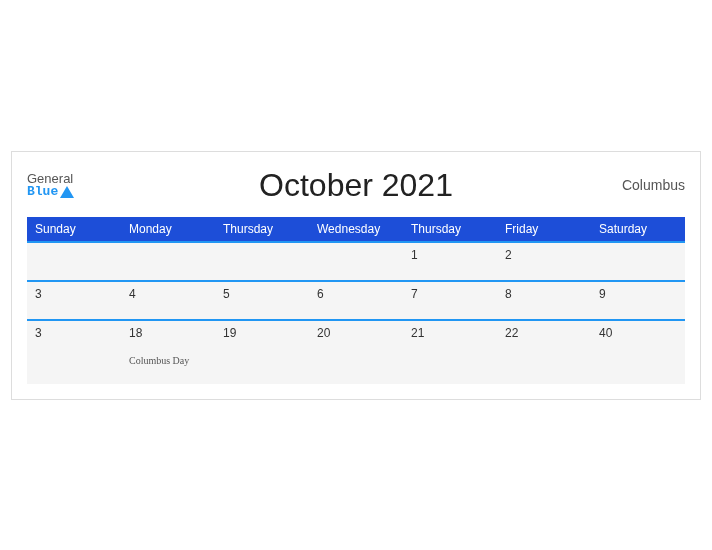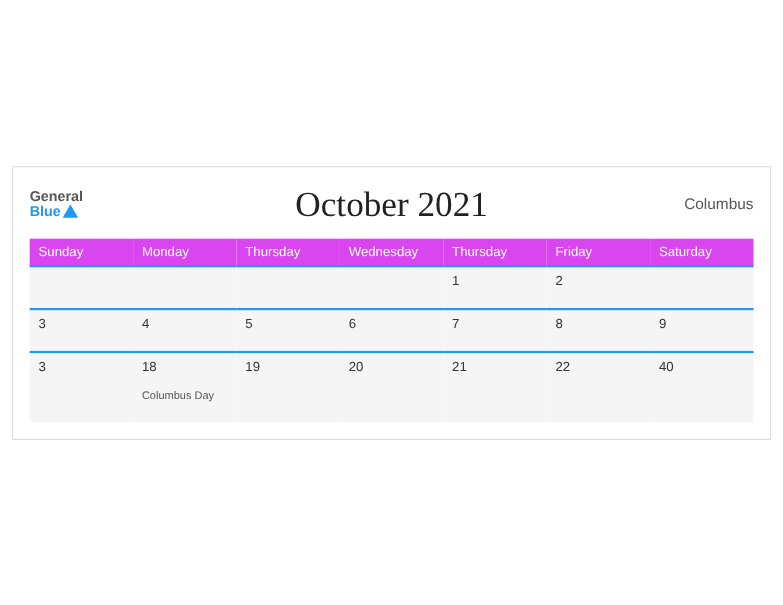--- a/index.html
+++ b/index.html
@@ -23,34 +23,33 @@
       align-items: center;
       justify-content: center;
       position: relative;
       margin-bottom: 8px;
       padding: 5px 0;
     }
     .header-title {
       font-size: 32px;
       font-weight: normal;
       color: #222;
-      font-family: Liberation Serif, serif;
     }
     .logo {
       position: absolute;
       left: 0;
       top: 50%;
       transform: translateY(-50%);
       display: flex;
       flex-direction: column;
       align-items: flex-start;
     }
     .logo-general {
       font-size: 13px;
-      font-weight: bold;
+      font-weight: normal;
       color: #555;
       line-height: 1;
     }
     .logo-blue {
       font-size: 13px;
       font-weight: bold;
       color: #2196F3;
       line-height: 1;
     }
     .logo-triangle {
@@ -60,35 +59,36 @@
       border-left: 7px solid transparent;
       border-right: 7px solid transparent;
       border-bottom: 12px solid #2196F3;
       margin-left: 2px;
       vertical-align: middle;
     }
     .logo-row {
       display: flex;
       align-items: center;
       gap: 0;
+      font-family: Liberation Mono, monospace;
     }
     .country {
       position: absolute;
       right: 0;
       top: 50%;
       transform: translateY(-50%);
       font-size: 14px;
       color: #555;
     }
     .calendar-table {
       width: 100%;
       border-collapse: collapse;
     }
     .calendar-table thead tr th {
-      background-color: #d946ef;
+      background-color: #1d4ed8;
       color: #fff;
       font-size: 12px;
       font-weight: normal;
       padding: 5px 8px;
       text-align: left;
       border: none;
     }
     .calendar-table tbody tr {
       border-top: 2px solid #2196F3;
     }
@@ -107,20 +107,21 @@
     .day-number {
       font-size: 12px;
       color: #333;
       display: block;
     }
     .event-label {
       font-size: 10px;
       color: #555;
       display: block;
       margin-top: 15px;
+      font-family: Liberation Serif, serif;
     }
   </style>
 </head>
 <body>
 
 <div class="calendar-container">
   <div class="header">
     <div class="logo">
       <span class="logo-general">General</span>
       <div class="logo-row">

